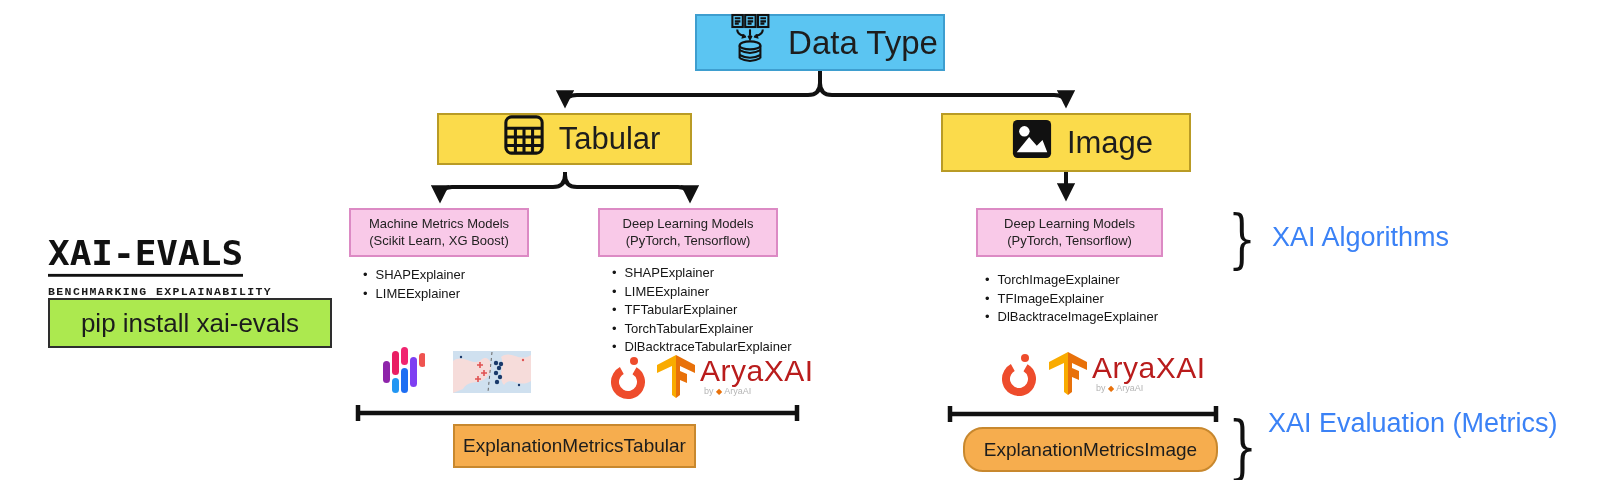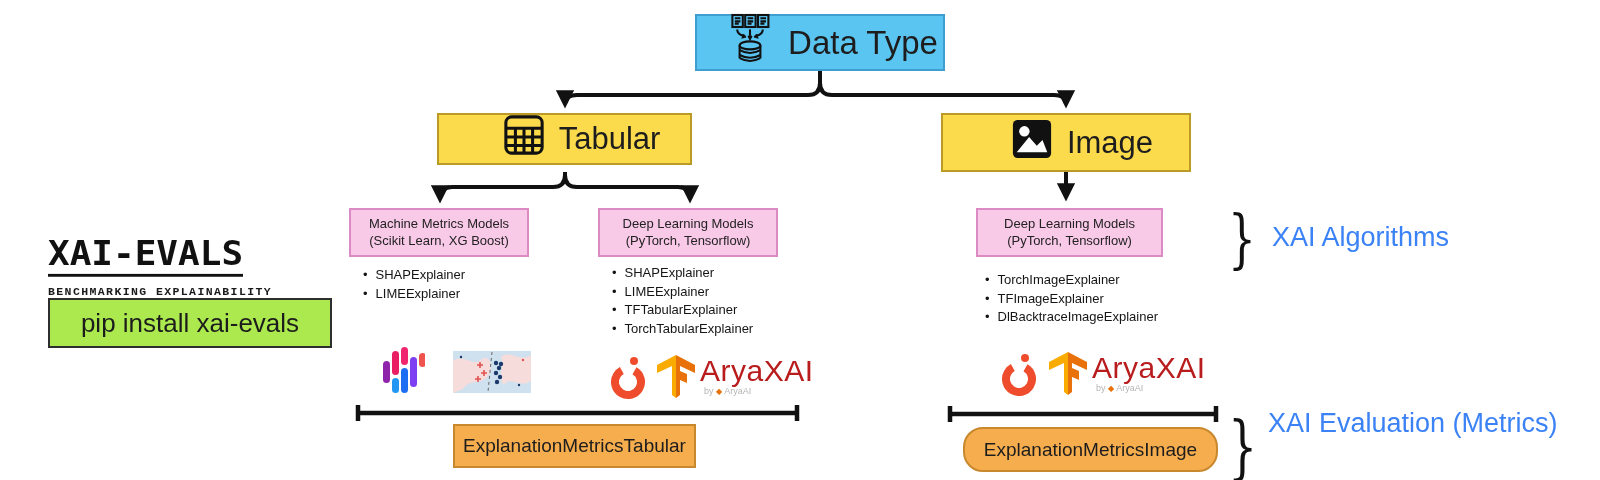--- a/index.html
+++ b/index.html
@@ -132,20 +132,21 @@
 
   <ul class="explainers list-ml">
     <li>SHAPExplainer</li>
     <li>LIMEExplainer</li>
   </ul>
   <ul class="explainers list-dl-tab">
     <li>SHAPExplainer</li>
     <li>LIMEExplainer</li>
     <li>TFTabularExplainer</li>
     <li>TorchTabularExplainer</li>
+    <li>DlBacktraceTabularExplainer</li>
   </ul>
   <ul class="explainers list-dl-img">
     <li>TorchImageExplainer</li>
     <li>TFImageExplainer</li>
     <li>DlBacktraceImageExplainer</li>
   </ul>
 
   <div class="logo" style="left:383px; top:347px;">
     <svg width="42" height="50" viewBox="0 0 42 50">
       <rect x="0" y="14" width="7" height="22" rx="3.5" fill="#8E24AA"></rect>

